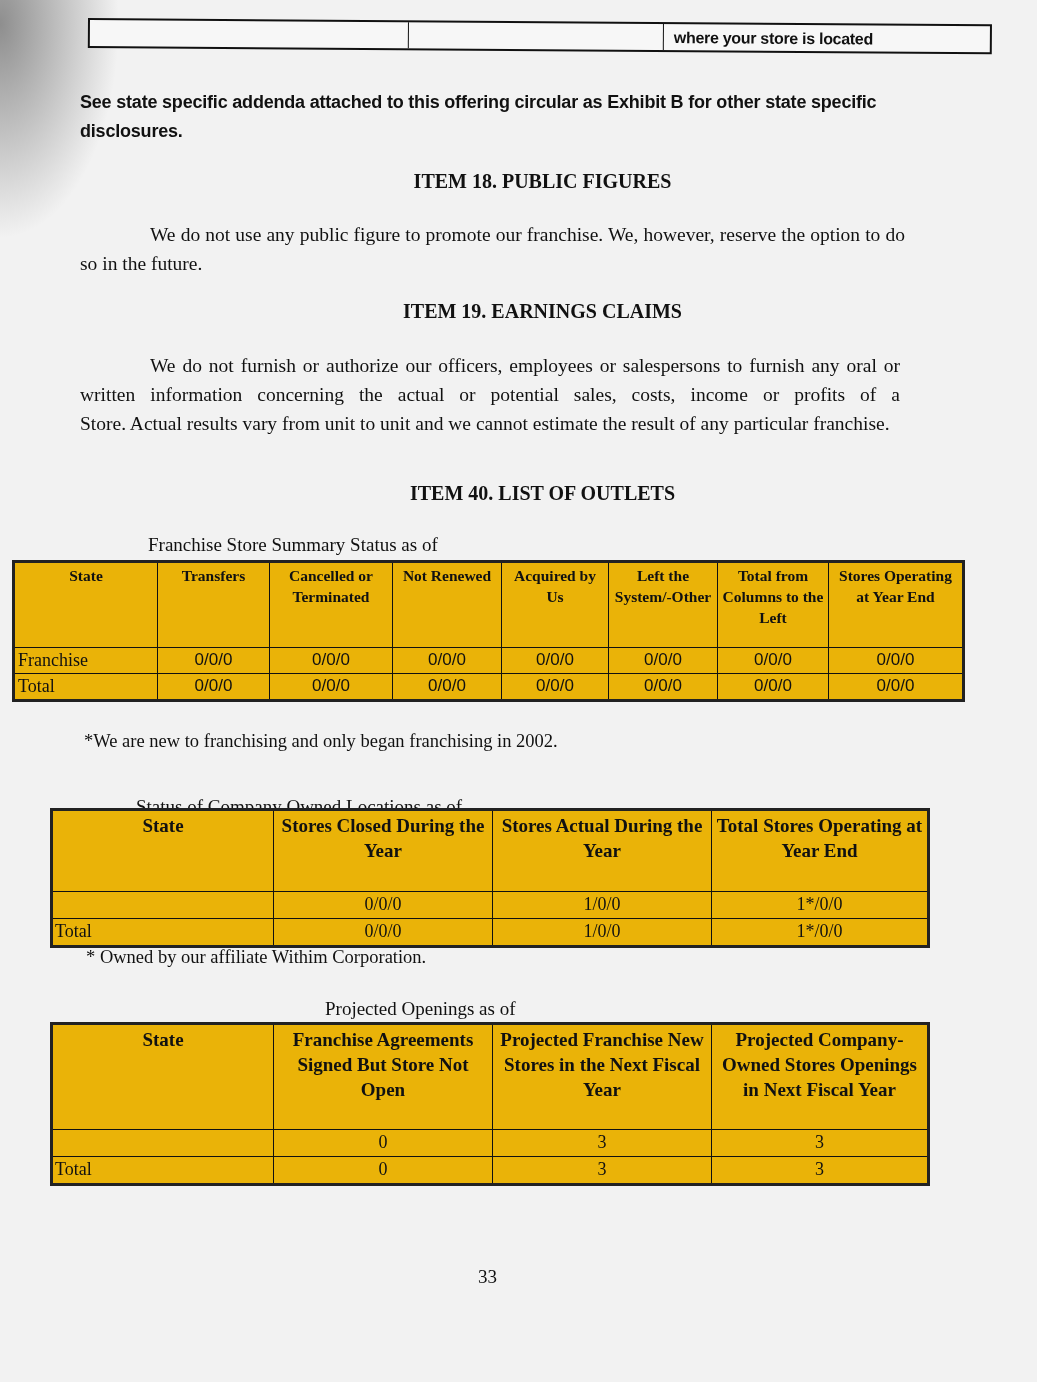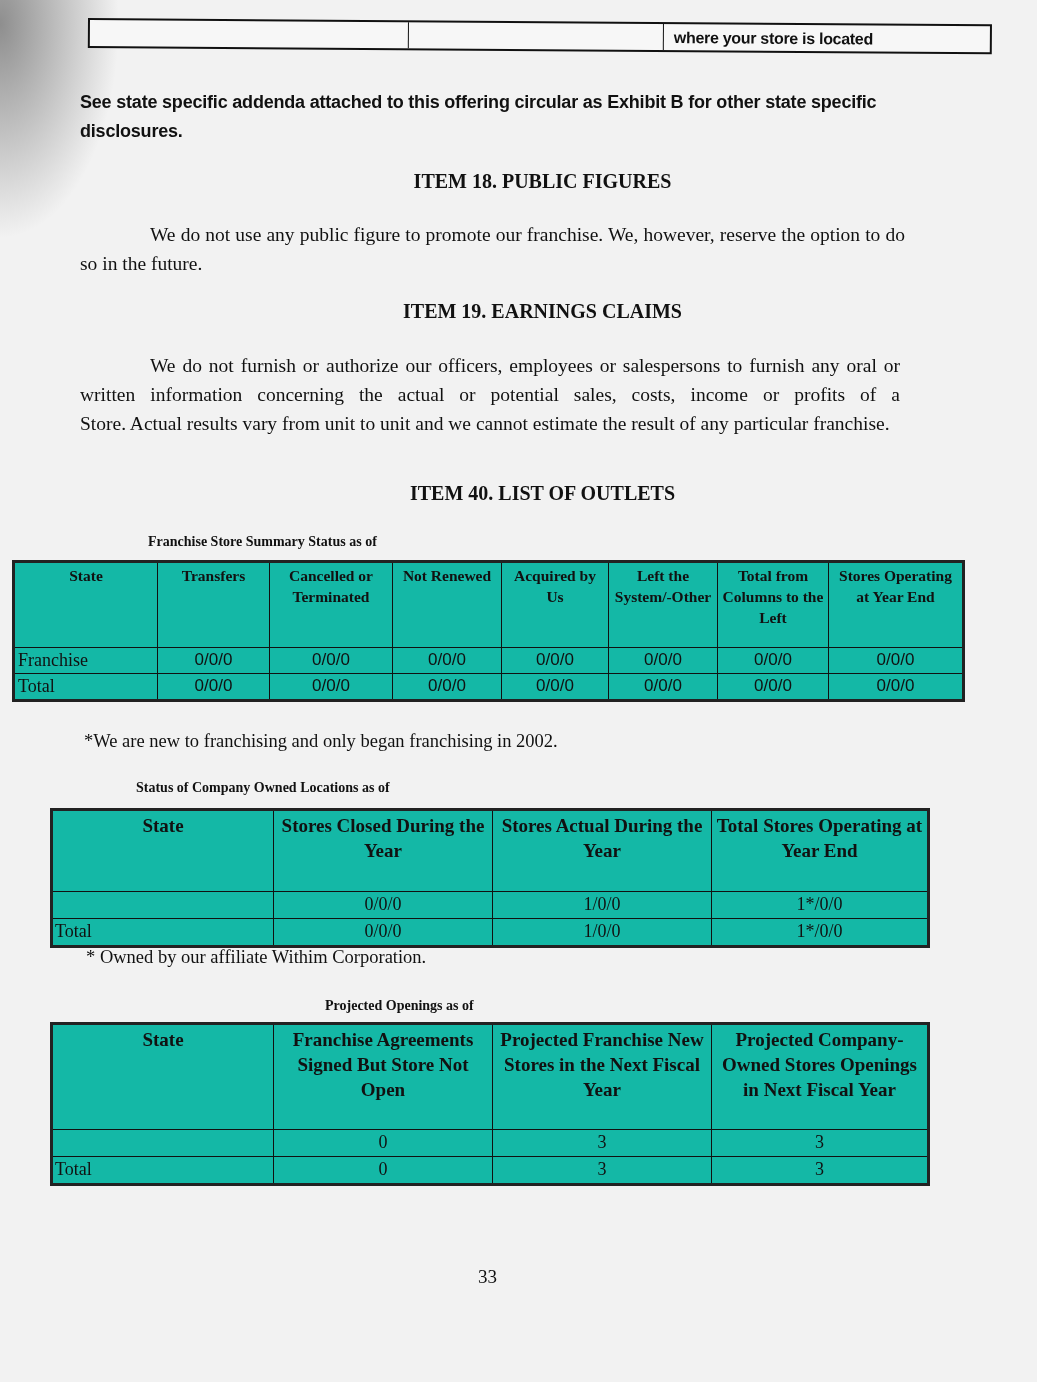--- a/index.html
+++ b/index.html
@@ -23,32 +23,32 @@
   }
   .top-table div { border-right: 1.5px solid #111; height: 100%; }
   .top-table div:last-child { border-right: none; }
   .top-table .c3 { font-family: "Liberation Sans", sans-serif; font-size: 16px; padding-left: 10px; line-height: 28px; font-weight: bold; letter-spacing: -0.3px; }
 
   .para { font-size: 19.5px; line-height: 29px; }
   .sans-bold { font-family: "Liberation Sans", sans-serif; font-weight: bold; }
   .heading { font-weight: bold; font-size: 20px; text-align: center; width: 1037px; left: 0; padding-left: 24px; }
   .indent { text-indent: 70px; }
 
-  table.doc { border-collapse: collapse; position: absolute; background: #14b8a6; }
+  table.doc { border-collapse: collapse; position: absolute; background: #eab308; }
   table.doc td, table.doc th { border: 1.5px solid #111; vertical-align: top; padding: 2px 3px; }
   table.doc th { font-weight: bold; text-align: center; }
   .t1 { font-size: 15.5px; }
   .t1 th { height: 80px; line-height: 21px; }
   .t1 td { text-align: center; font-family: "Liberation Sans", sans-serif; font-size: 17px; padding: 1px 3px; }
   .t1 td.state { text-align: left; font-family: "Liberation Serif", serif; font-size: 18px; }
   .t2 th, .t3 th { font-size: 19px; line-height: 25px; }
   .t2 td, .t3 td { text-align: center; font-size: 18px; padding: 0 3px; height: 22px; }
   .t2 td.state, .t3 td.state { text-align: left; padding-left: 2px; }
   .outer { border: 3px solid #222 !important; }
-  .caption { font-weight: bold; font-size: 14px; }
+  .caption { font-weight: normal; font-size: 19px; }
   .note { font-size: 18.5px; }
   .pagenum { font-size: 19px; }
 </style>
 </head>
 <body>
 
 <div class="shade"></div>
 
 <div class="abs top-table">
   <div style="width:318px"></div>
@@ -96,21 +96,21 @@
     <td>0/0/0</td>
     <td>0/0/0</td>
     <td>0/0/0</td>
     <td>0/0/0</td>
     <td>0/0/0</td>
   </tr>
 </tbody>
   </table>
 <div class="abs note" style="left:84px; top:731px;">*We are new to franchising and only began franchising in 2002.</div>
 
-<div class="abs caption" style="left:136px; top:780px;">Status of Company Owned Locations as of</div>
+<div class="abs caption" style="left:136px; top:796px;">Status of Company Owned Locations as of</div>
 <table class="doc t2 outer" style="left:50px; top:808px; width:880px;">
   <tbody>
       <tr>
     <th style="width:214px; height:76px;">State</th>
     <th style="width:212px">Stores Closed During the Year</th>
     <th style="width:212px">Stores Actual During the Year</th>
     <th>Total Stores Operating at Year End</th>
   </tr>
   <tr>
     <td class="state"></td>

